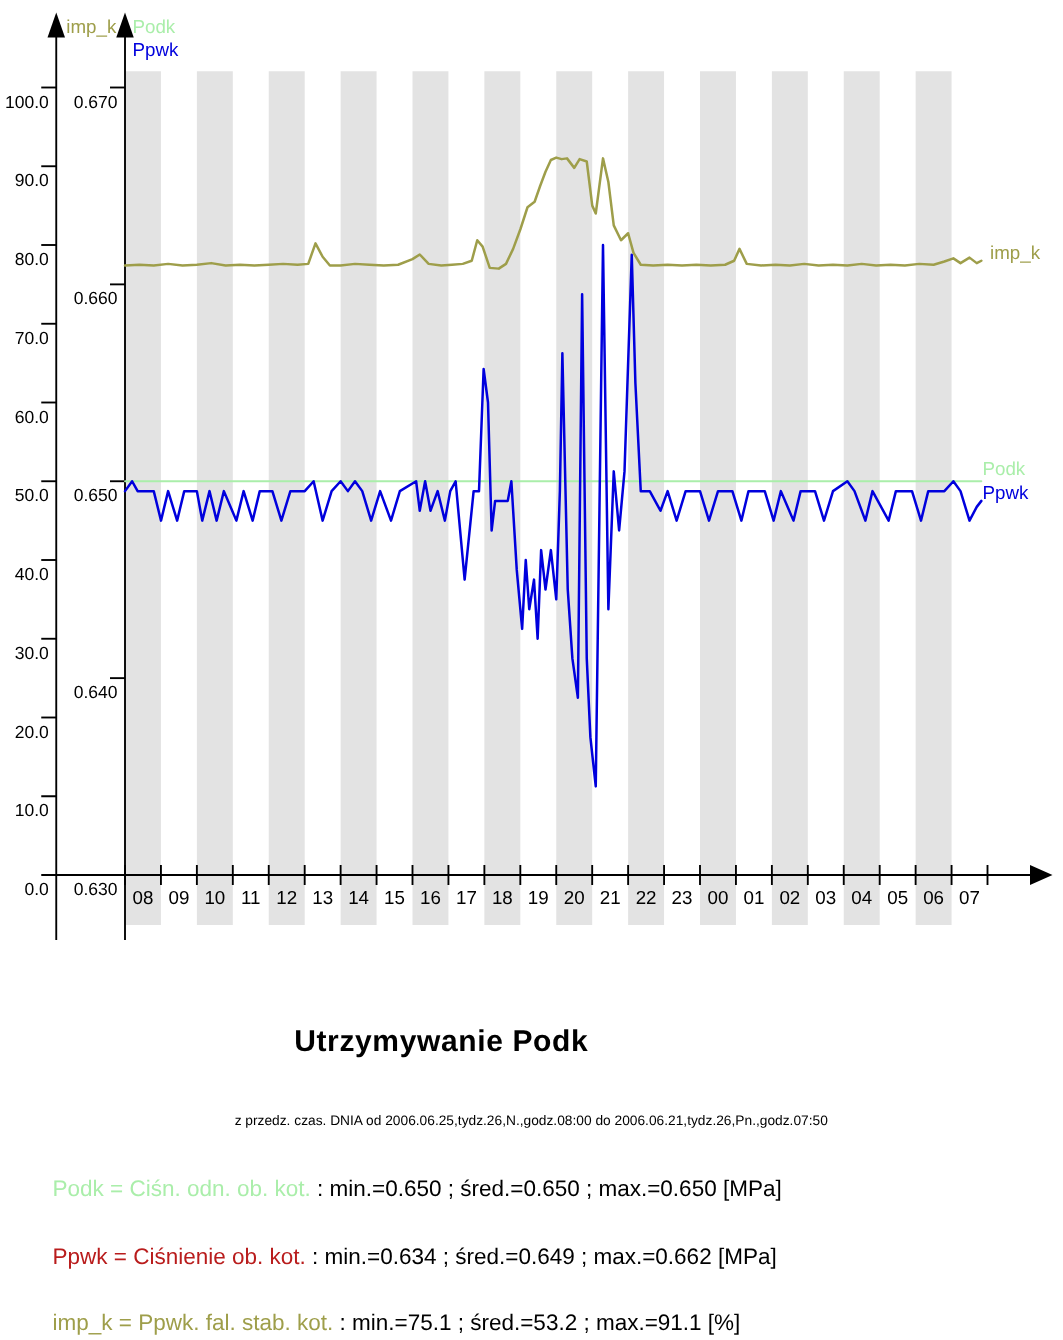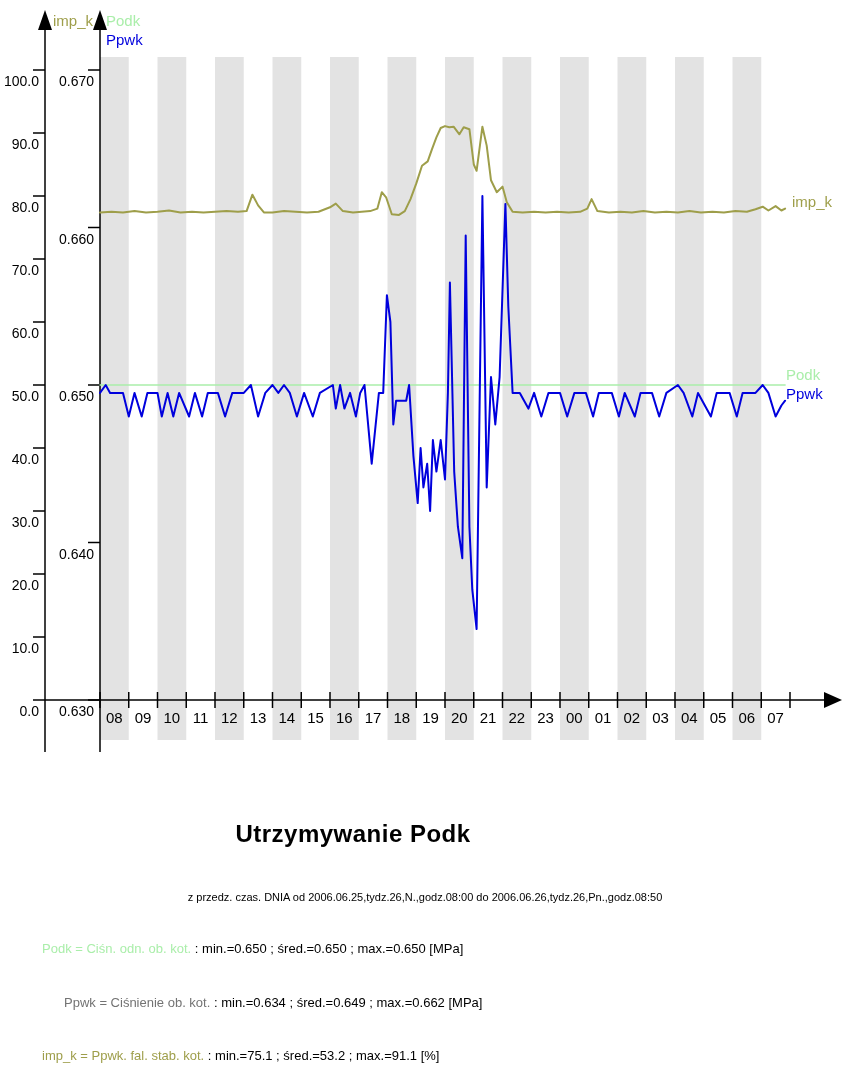--- a/index.html
+++ b/index.html
@@ -1,21 +1,21 @@
 <!DOCTYPE html>
 <html><head>
 <meta charset="utf-8">
 <style>
   html,body{margin:0;padding:0;background:#ffffff;}
   body{width:850px;height:1072px;position:relative;font-family:"Liberation Sans",sans-serif;color:#000;}
   #chart-wrap{position:absolute;left:0;top:0;width:850px;height:770px;}
   svg text{font-family:"Liberation Sans",sans-serif;}
   .title{position:absolute;left:0;top:820px;width:706px;text-align:center;font-size:24px;font-weight:bold;letter-spacing:0.5px;}
   .subtitle{position:absolute;left:0;top:891px;width:850px;text-align:center;font-size:11px;}
-  .legend{position:absolute;left:42px;width:760px;font-size:13px;white-space:pre;}
+  .legend{position:absolute;left:42px;width:760px;font-size:18px;white-space:pre;}
   .legend .lbl{}
   .legend .stats{color:#000;}
   #legend-0{top:941px;}
   #legend-1{top:995px;}
   #legend-2{top:1048px;}
 </style>
 </head>
 <body>
 
 <div id="chart-wrap">
@@ -126,19 +126,19 @@
       <text x="786" y="380" font-size="15" fill="#aaeeaa">Podk</text>
       <text x="53" y="26" font-size="15" fill="#9e9e4a">imp_k</text>
       <text x="792" y="207" font-size="15" fill="#9e9e4a">imp_k</text>
       <text x="106" y="45" font-size="15" fill="#0000dd">Ppwk</text>
       <text x="786" y="399" font-size="15" fill="#0000dd">Ppwk</text>
     </svg>
 </div>
 
 <div class="title">Utrzymywanie Podk</div>
 
-<div class="subtitle">z przedz. czas. DNIA od 2006.06.25,tydz.26,N.,godz.08:00 do 2006.06.26,tydz.26,Pn.,godz.08:50</div>
+<div class="subtitle">z przedz. czas. DNIA od 2006.06.25,tydz.26,N.,godz.08:00 do 2006.06.21,tydz.26,Pn.,godz.07:50</div>
 
 <div class="legend" id="legend-0"><span class="lbl" style="color: rgb(170, 238, 170);">Podk = Ciśn. odn. ob. kot.</span><span class="stats"> : min.=0.650 ; śred.=0.650 ; max.=0.650 [MPa]</span></div>
 
-<div class="legend" id="legend-1"><span class="lbl" style="color: #737373; margin-left: 22px;">Ppwk = Ciśnienie ob. kot.</span><span class="stats"> : min.=0.634 ; śred.=0.649 ; max.=0.662 [MPa]</span></div>
+<div class="legend" id="legend-1"><span class="lbl" style="color: #b91c1c;">Ppwk = Ciśnienie ob. kot.</span><span class="stats"> : min.=0.634 ; śred.=0.649 ; max.=0.662 [MPa]</span></div>
 
 <div class="legend" id="legend-2"><span class="lbl" style="color: rgb(158, 158, 74);">imp_k = Ppwk. fal. stab. kot.</span><span class="stats"> : min.=75.1 ; śred.=53.2 ; max.=91.1 [%]</span></div>
 
 </body></html>

